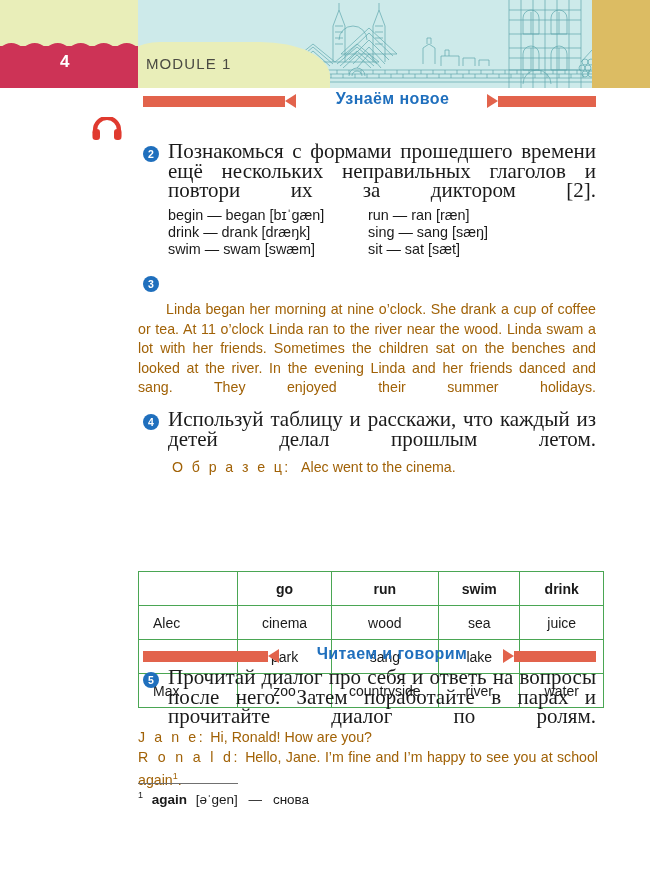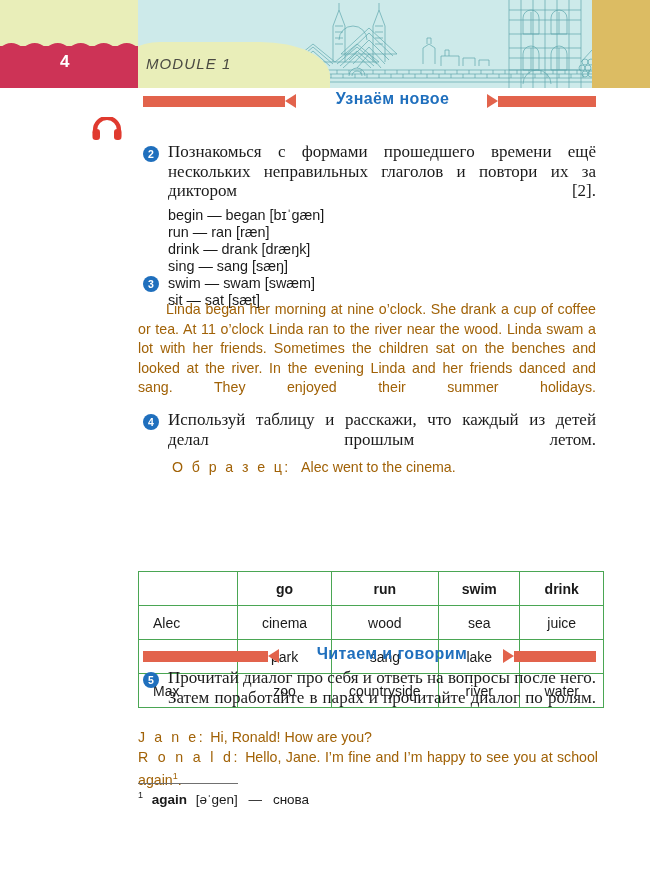--- a/index.html
+++ b/index.html
@@ -70,21 +70,20 @@
     font-size: 17px;
     font-weight: bold;
     letter-spacing: 0.5px;
   }
   .module-label {
     position: absolute;
     left: 146px; top: 55px;
     color: #4a4a42;
     font-size: 15px;
     letter-spacing: 1.1px;
-    font-style: italic;
   }
   .cityscape {
     position: absolute;
     top: 0; left: 283px;
     width: 309px; height: 88px;
   }
 
   
   .content {
     position: absolute;
@@ -140,21 +139,21 @@
     border-radius: 50%;
     background: #1f6fbd;
     color: #ffffff;
     font-size: 10.5px;
     font-weight: bold;
     text-align: center;
     line-height: 16px;
   }
   .ru {
     font-family: "Liberation Serif", serif;
-    font-size: 17px;
+    font-size: 21px;
     line-height: 19.5px;
     text-align: justify;
     color: #1a1a1a;
   }
   .en {
     font-family: "Liberation Sans", sans-serif;
     font-size: 14.2px;
     line-height: 19.5px;
     text-align: justify;
     color: #a16207;
@@ -172,21 +171,21 @@
   }
 
   
   .verbs {
     position: absolute;
     left: 168px; top: 181px;
     width: 400px;
     font-size: 14.4px;
     line-height: 17px;
   }
-  .verbs .vrow { display: flex; flex-direction: column; }
+  .verbs .vrow { display: flex; }
   .verbs .vcol { width: 200px; white-space: nowrap; }
 
   
   .tbl {
     position: absolute;
     left: 138px; top: 483px;
     width: 466px;
     border-collapse: collapse;
   }
   .tbl td, .tbl th {

